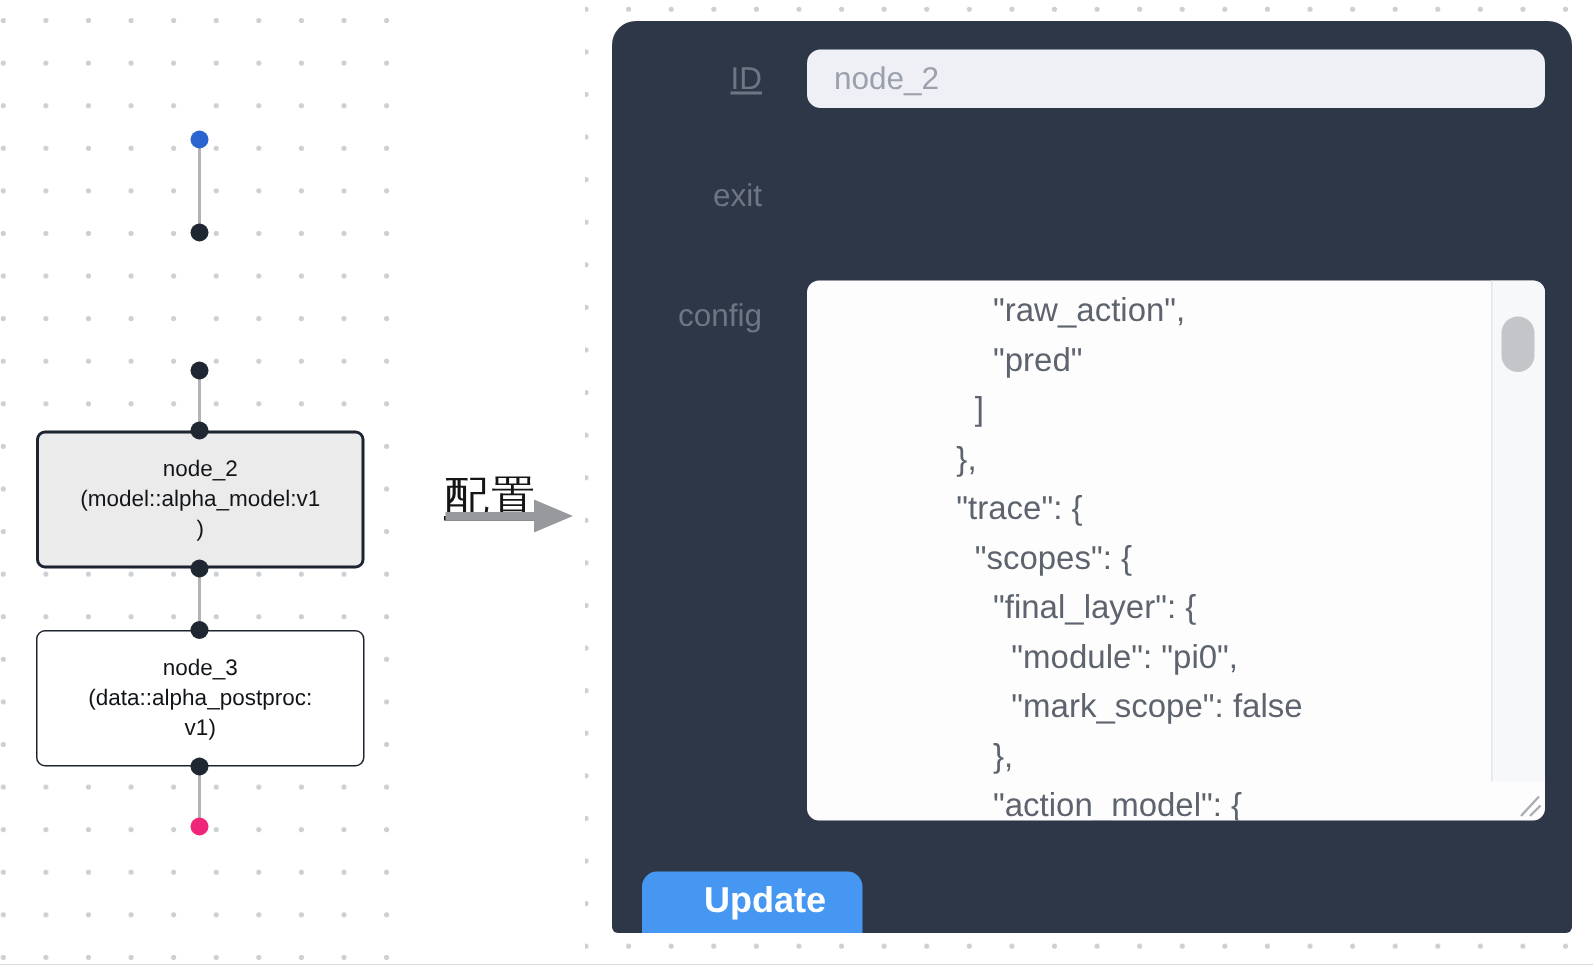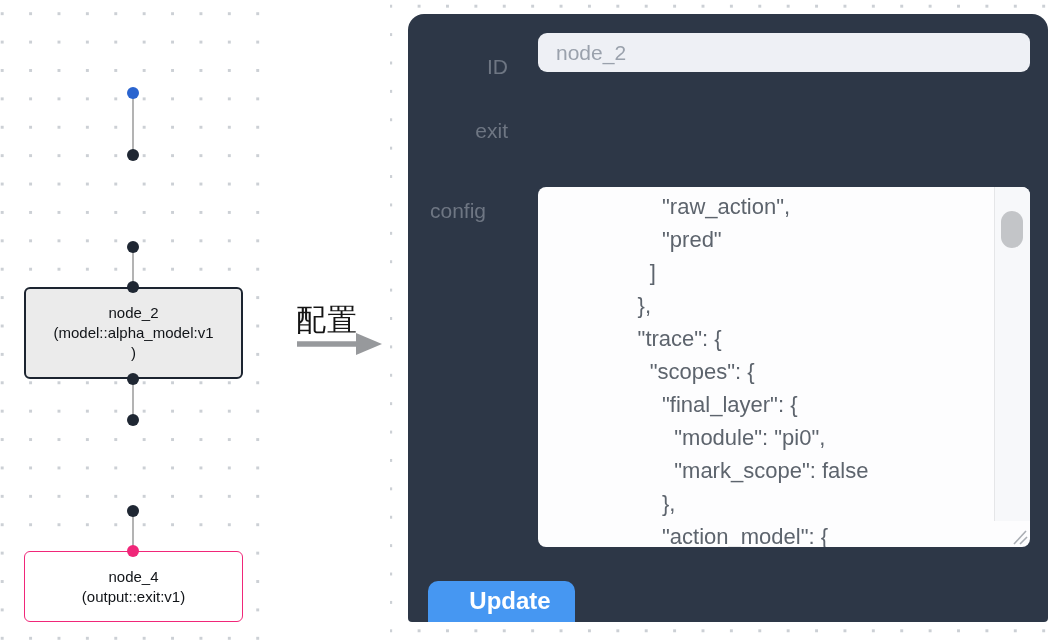--- a/index.html
+++ b/index.html
@@ -33,34 +33,34 @@
   .e0{top:93px;height:63px;} .e1{top:247px;height:41px;}
   .e2{top:379px;height:42px;} .e3{top:511px;height:41px;}
 
   .port{position:absolute;left:127px;width:12px;height:12px;border-radius:50%;
         background:#1f2733;z-index:3;}
   .port.blue{background:#2a64cf;} .port.pink{background:#f02779;}
   .p0b{top:87px;} .p1t{top:149px;} .p1b{top:241px;} .p2t{top:281px;}
   .p2b{top:373px;} .p3t{top:414px;} .p3b{top:505px;} .p4t{top:545px;}
 
   
-  .transition-label{position:absolute;left:296px;top:300px;font-size:30px;
-    color:#151515;font-weight:500;letter-spacing:1px;}
+  .transition-label{position:absolute;left:296px;top:312px;font-size:30px;
+    color:#151515;font-weight:500;letter-spacing:1px;text-decoration:underline;}
   .transition-arrow{position:absolute;left:294px;top:331px;}
 
   
   .panel{
     position:absolute;left:408px;top:14px;width:640px;height:608px;
     background:#2d3747;border-radius:16px 16px 4px 4px;overflow:hidden;z-index:4;
   }
   .field-label{
     position:absolute;left:0;width:100px;text-align:right;
     color:#6e7683;font-size:21px;line-height:26px;
   }
-  .lbl-id{top:40px;} .lbl-type{top:104px;} .lbl-config{top:184px;text-align:center;}
+  .lbl-id{top:26px;text-decoration:underline;} .lbl-type{top:104px;} .lbl-config{top:184px;}
   .text-input{
     position:absolute;left:130px;width:492px;height:39px;box-sizing:border-box;
     background:#eef0f5;border:none;border-radius:9px;outline:none;
     padding:0 18px;font-family:"Liberation Sans",sans-serif;
     font-size:21px;color:#9aa1ac;
   }
   .inp-id{top:19px;} .inp-type{top:98px;height:40px;}
   .config-box{
     position:absolute;left:130px;top:173px;width:492px;height:360px;
     background:#fdfdfe;border-radius:8px;overflow:hidden;
@@ -96,22 +96,23 @@
   <div class="dotgrid right"></div>
 
   <div class="edge e0"></div>
   <div class="edge e1"></div>
   <div class="edge e2"></div>
   <div class="edge e3"></div>
 
   <div class="node n2">node_2
 (model::alpha_model:v1
 )</div>
-  <div class="node n4">node_4
-(output::exit:v1)</div>
+  <div class="node n3">node_3
+(data::alpha_postproc:
+v1)</div>
 
   <div class="port blue p0b"></div>
   <div class="port p1t"></div>
   <div class="port p1b"></div>
   <div class="port p2t"></div>
   <div class="port p2b"></div>
   <div class="port p3t"></div>
   <div class="port p3b"></div>
   <div class="port pink p4t"></div>
 

